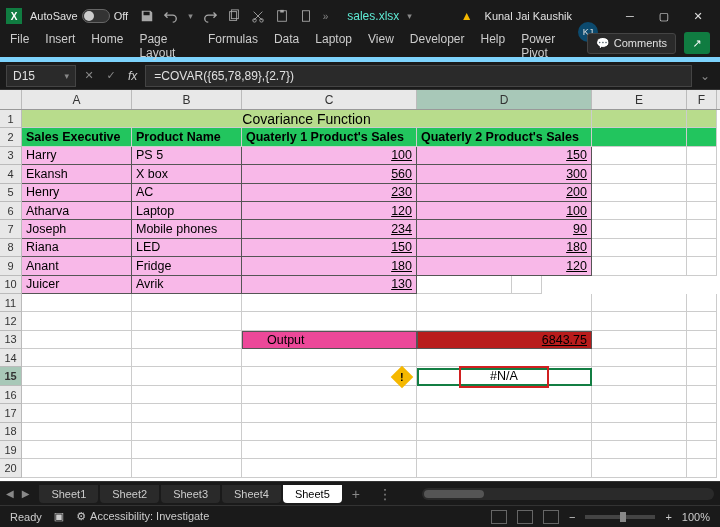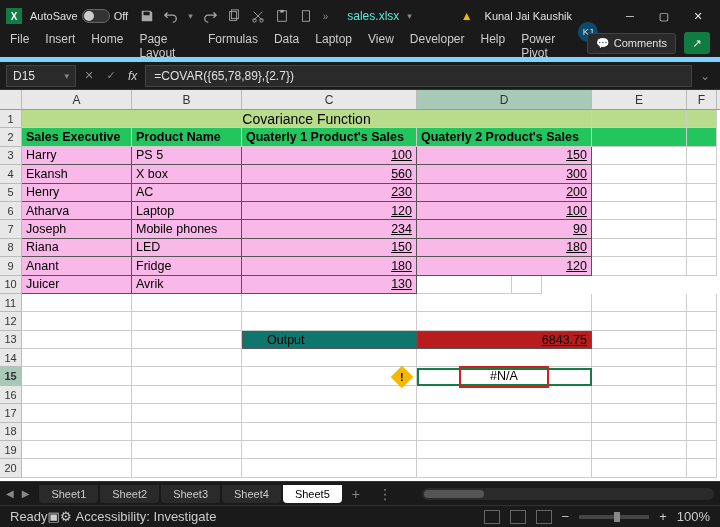--- a/index.html
+++ b/index.html
@@ -65,21 +65,21 @@
   
   .sheet-bar { position: absolute; bottom: 22px; left: 0; right: 0; height: 24px; background: #1a1a1a; display: flex; align-items: center; padding: 0 6px; gap: 2px; border-top: 1px solid #333; }
   .sheet-nav { display: flex; gap: 8px; color: #888; font-size: 10px; margin-right: 8px; }
   .sheet-tab { padding: 3px 12px; font-size: 11px; background: #2a2a2a; color: #ccc; border-radius: 0 0 4px 4px; }
   .sheet-tab.active { background: #fff; color: #000; }
   .sheet-add { color: #888; padding: 0 8px; font-size: 14px; }
   .h-scroll { flex: 1; margin-left: 20px; height: 12px; background: #2a2a2a; border-radius: 6px; position: relative; }
   .h-thumb { position: absolute; left: 2px; width: 60px; height: 8px; top: 2px; background: #555; border-radius: 4px; }
   
   
-  .status-bar { position: absolute; bottom: 0; left: 0; right: 0; height: 22px; background: #1a1a1a; display: flex; align-items: center; padding: 0 10px; font-size: 13px; color: #ccc; border-top: 1px solid #333; }
+  .status-bar { position: absolute; bottom: 0; left: 0; right: 0; height: 22px; background: #1a1a1a; display: flex; align-items: center; padding: 0 10px; gap: 12px; font-size: 11px; color: #ccc; border-top: 1px solid #333; }
   .status-right { margin-left: auto; display: flex; align-items: center; gap: 10px; }
   .view-btn { width: 16px; height: 14px; border: 1px solid #666; }
   .zoom-slider { width: 70px; height: 4px; background: #444; position: relative; }
   .zoom-slider::after { content: ''; position: absolute; width: 6px; height: 10px; background: #888; top: -3px; left: 50%; }
   
   svg { display: block; }
 </style>
 </head>
 <body>
 
@@ -279,21 +279,21 @@
         <div class="cell col-B"></div>
         <div class="cell col-C"></div>
         <div class="cell col-D"></div>
         <div class="cell col-E"></div>
         <div class="cell col-F"></div>
       </div>
       <div class="row plain">
         <div class="row-h">13</div>
         <div class="cell col-A"></div>
         <div class="cell col-B"></div>
-        <div class="cell col-C" style="background: #0f766e; border: 1px solid rgb(85, 85, 85); padding-left: 24px;">Output</div>
+        <div class="cell col-C" style="background: #ec4899; border: 1px solid rgb(85, 85, 85); padding-left: 24px;">Output</div>
         <div class="cell r col-D" style="background: #b91c1c; border: 1px solid rgb(85, 85, 85);">6843.75</div>
         <div class="cell col-E"></div>
         <div class="cell col-F"></div>
       </div>
       <div class="row plain">
         <div class="row-h">14</div>
         <div class="cell col-A"></div>
         <div class="cell col-B"></div>
         <div class="cell col-C"></div>
         <div class="cell col-D"></div>

